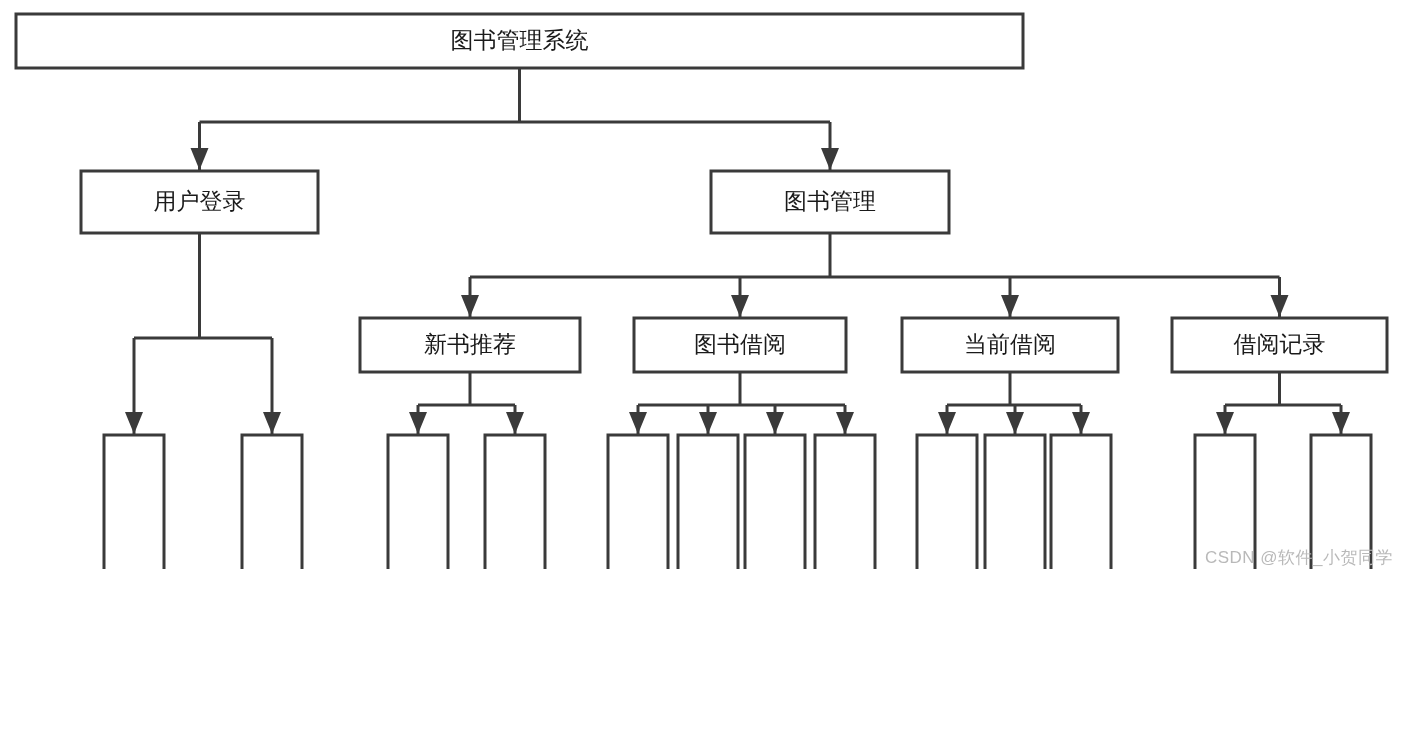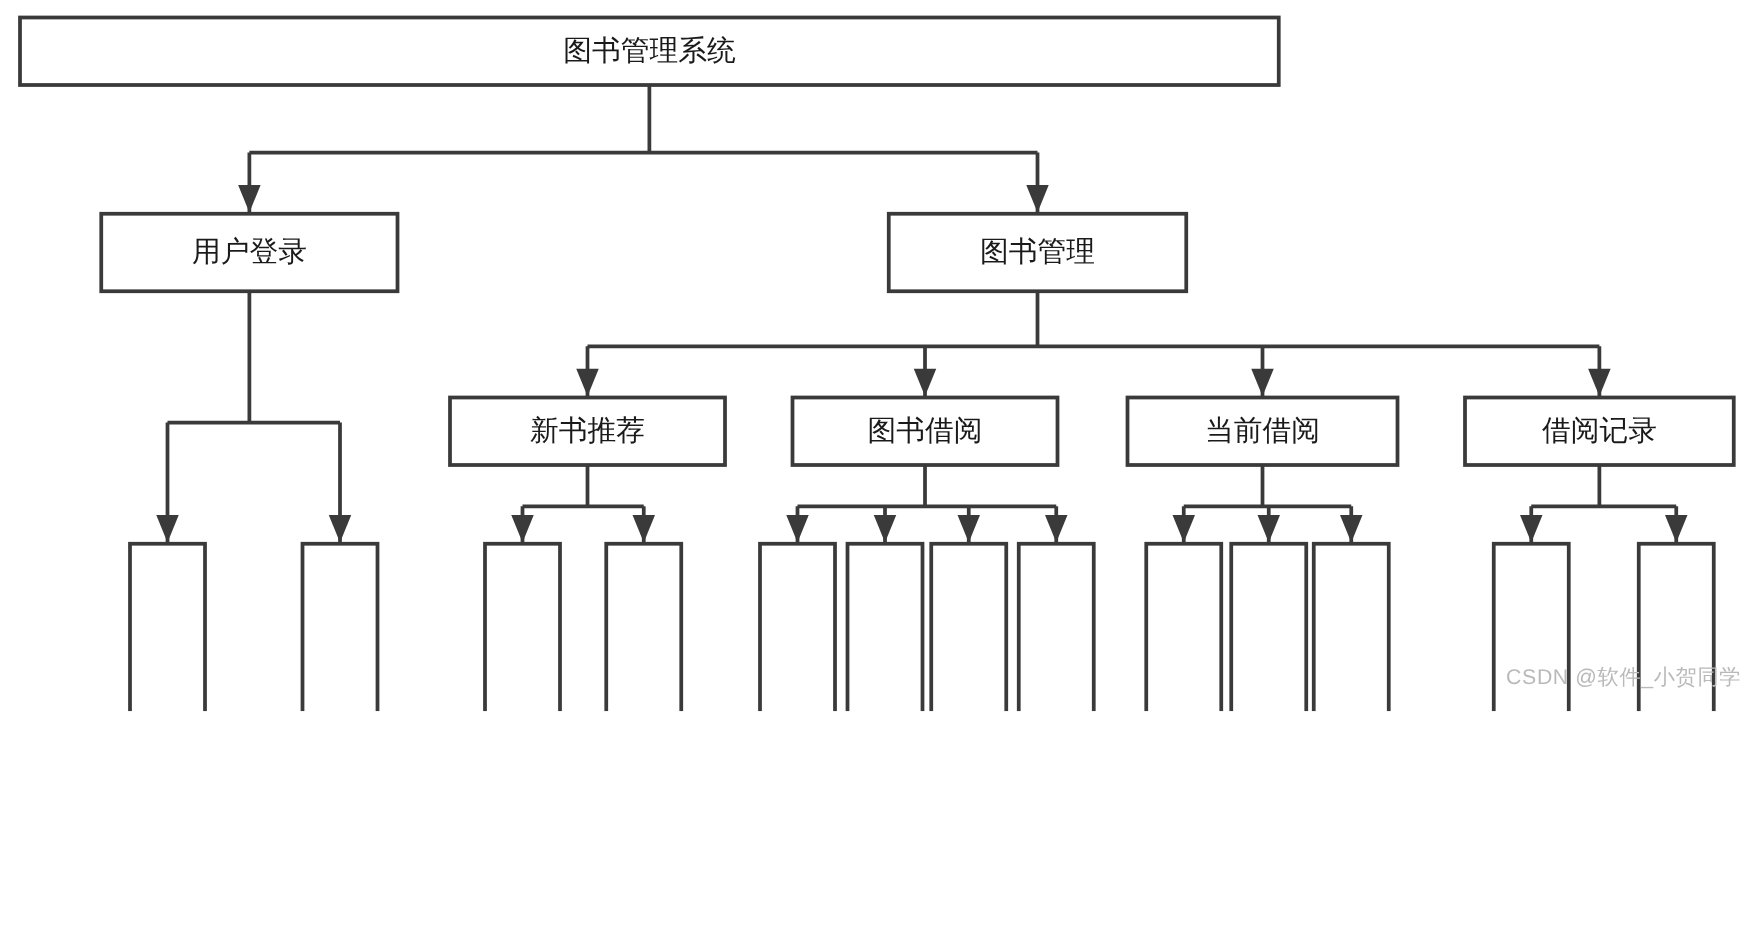--- a/index.html
+++ b/index.html
@@ -63,21 +63,21 @@
     writing-mode: vertical-rl;
     text-orientation: upright;
     letter-spacing: 4px;
     line-height: 1;
     text-align: center;
     white-space: nowrap;
   }
   .watermark {
     position: absolute;
     right: 12px;
-    bottom: 16px;
+    bottom: 0;
     font-family: "Liberation Sans", "DejaVu Sans", sans-serif;
     font-size: 17px;
     color: #b9b9b9;
     letter-spacing: 0.5px;
     user-select: none;
     pointer-events: none;
   }
 </style>
 </head>
 <body>

